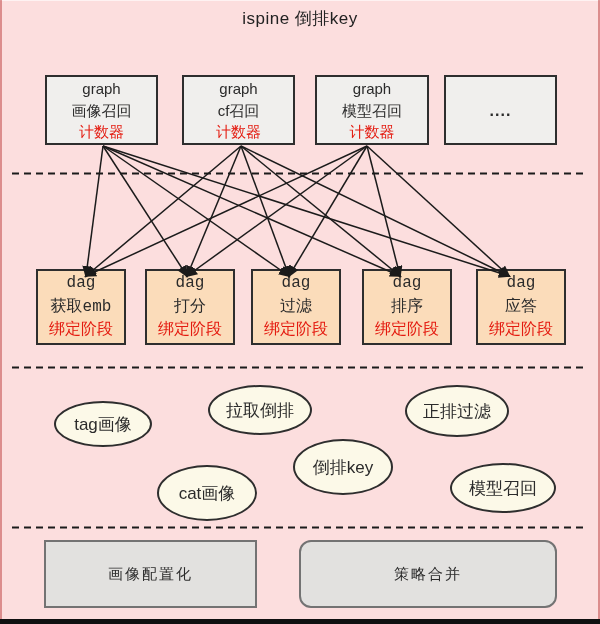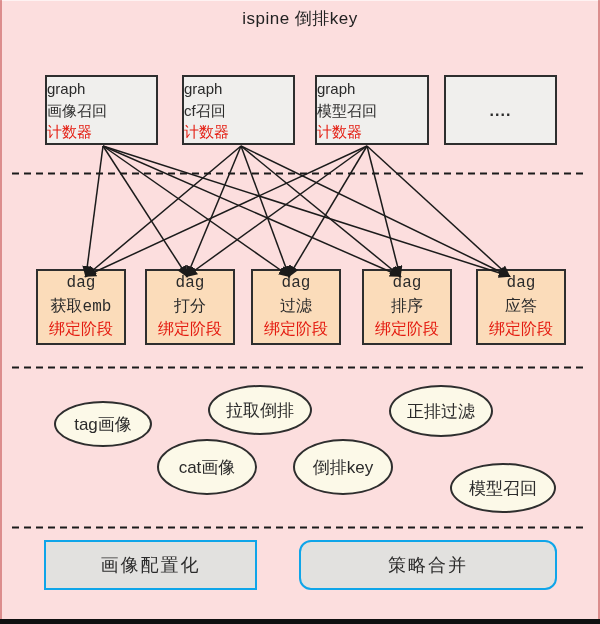--- a/index.html
+++ b/index.html
@@ -6,34 +6,34 @@
     --background:#fcdede; --graph-box-fill:#f0efed; --dag-box-fill:#fbdcba;
     --ellipse-fill:#fcf9e8; --config-box-fill:#e2e1df; --highlight-text:#e41b10;
     --text:#2b2b2b; --line:#1b1b1b;
   }
   html,body{margin:0;padding:0;}
   .canvas{position:relative;width:600px;height:624px;background:var(--background);
     overflow:hidden;font-family:"Liberation Sans","DejaVu Sans",sans-serif;color:var(--text);}
   .title{position:absolute;top:7px;left:0;width:100%;text-align:center;
     font-size:17px;letter-spacing:.5px;color:#222;}
   .gbox{position:absolute;top:75px;height:70px;background:var(--graph-box-fill);
-    border:2px solid #2e2e2e;box-sizing:border-box;
+    border:2px solid #2e2e2e;box-sizing:border-box;text-align:center;
     font-size:15px;line-height:21.5px;padding-top:1px;}
   .gbox.dots{display:flex;align-items:center;justify-content:center;
     font-size:16px;font-weight:bold;letter-spacing:1px;}
   .dbox{position:absolute;top:269px;height:76px;width:90px;background:var(--dag-box-fill);
     border:2px solid #2e2e2e;box-sizing:border-box;text-align:center;
     font-size:16px;line-height:23.5px;padding-top:1px;font-family:Liberation Mono, monospace;}
   .red{color:var(--highlight-text);}
   .ellipse{position:absolute;border:2px solid #2e2e2e;border-radius:50%;
     background:var(--ellipse-fill);display:flex;align-items:center;justify-content:center;
     font-size:17px;box-sizing:border-box;white-space:nowrap;}
-  .cbox{position:absolute;top:540px;height:50px;background:var(--config-box-fill);
-    border:2px solid #0ea5e9;box-sizing:border-box;display:flex;align-items:center;
-    justify-content:center;font-size:18px;letter-spacing:2px;}
+  .cbox{position:absolute;top:540px;height:68px;background:var(--config-box-fill);
+    border:2px solid #737373;box-sizing:border-box;display:flex;align-items:center;
+    justify-content:center;font-size:15px;letter-spacing:2px;}
   #edge-layer{position:absolute;left:0;top:0;width:600px;height:624px;
     pointer-events:none;z-index:5;}
   .edge{stroke:var(--line);stroke-width:1.5;}
   .dashed{stroke:var(--line);stroke-width:2;stroke-dasharray:7 5;}
   .side-edge{position:absolute;top:0;width:2px;height:619px;background:rgba(187,60,60,.5);}
   .top-edge{position:absolute;top:0;left:0;width:600px;height:1px;background:rgba(255,255,255,.6);}
   .bottom-bar{position:absolute;left:0;bottom:0;width:600px;height:5px;background:#101010;}
 </style>
 </head>
 <body>
@@ -86,24 +86,24 @@
     <div>应答</div>
     <div class="red">绑定阶段</div>
   </div>
 
   <div class="ellipse" style="left:54px;top:401px;width:98px;height:46px;">
     <span>tag画像</span>
   </div>
   <div class="ellipse" style="left:208px;top:385px;width:104px;height:50px;">
     <span>拉取倒排</span>
   </div>
-  <div class="ellipse" style="left:389px;top:385px;width:104px;height:52px;">
+  <div class="ellipse" style="left:405px;top:385px;width:104px;height:52px;">
     <span>正排过滤</span>
   </div>
-  <div class="ellipse" style="left:157px;top:439px;width:100px;height:56px;">
+  <div class="ellipse" style="left:157px;top:465px;width:100px;height:56px;">
     <span>cat画像</span>
   </div>
   <div class="ellipse" style="left:293px;top:439px;width:100px;height:56px;">
     <span>倒排key</span>
   </div>
   <div class="ellipse" style="left:450px;top:463px;width:106px;height:50px;">
     <span>模型召回</span>
   </div>
 
   <div class="cbox" style="left:44px;width:213px;">

